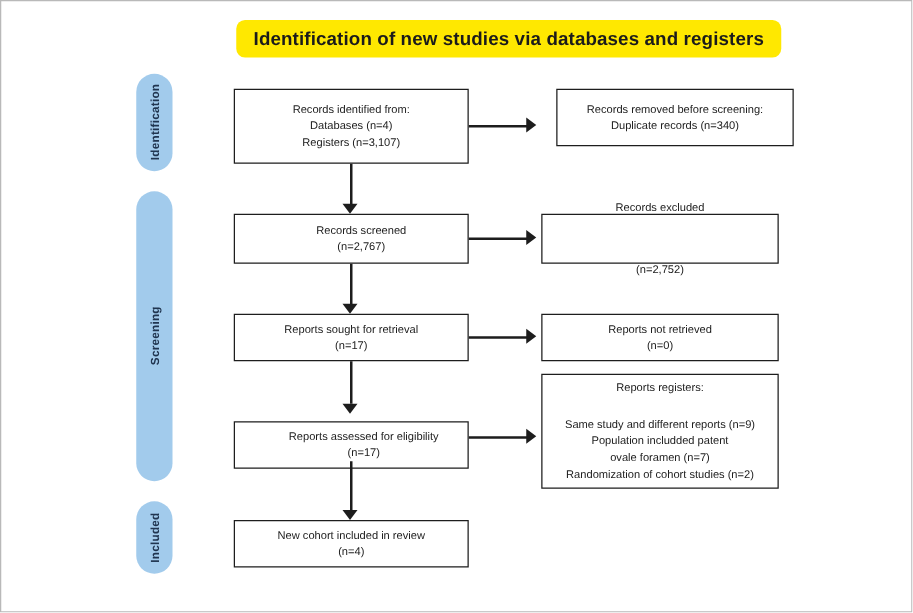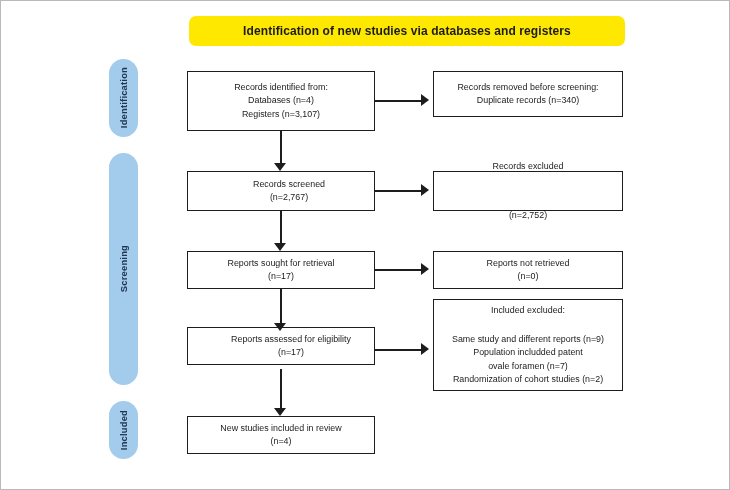--- a/index.html
+++ b/index.html
@@ -28,21 +28,21 @@
     top: 15px;
     width: 436px;
     height: 30px;
     background: #ffe800;
     border-radius: 7px;
     display: flex;
     align-items: center;
     justify-content: center;
   }
   .banner-text {
-    font-size: 12px;
+    font-size: 15px;
     font-weight: bold;
     color: #1b1b1b;
     letter-spacing: 0.1px;
     text-align: center;
   }
 
   
   .pill {
     position: absolute;
     left: 108px;
@@ -86,26 +86,26 @@
     white-space: nowrap;
   }
   .box .line.gap-top { margin-top: 16px; }
 
   
   .box.left  { left: 186px; width: 188px; }
   
   .box.right { left: 432px; width: 190px; }
 
   #box-identified { top: 70px;  height: 60px; }
-  #box-removed    { top: 70px;  height: 46px; }
+  #box-removed    { top: 70px;  height: 46px; margin-left: 12px; }
   #box-screened   { top: 170px; height: 40px; padding-left: 22px; }
   #box-excluded   { top: 170px; height: 40px; gap: 36px; }
   #box-sought     { top: 250px; height: 38px; }
   #box-notretr    { top: 250px; height: 38px; }
-  #box-assessed   { top: 326px; height: 38px; padding-left: 26px; }
+  #box-assessed   { top: 336px; height: 38px; padding-left: 26px; }
   #box-repexcl    { top: 298px; height: 92px; }
   #box-included   { top: 415px; height: 38px; }
 
   
   .vline {
     position: absolute;
     width: 1.7px;
     background: #1d1d1d;
     left: 279px;
   }
@@ -182,29 +182,29 @@
     <div class="line">Reports not retrieved</div>
     <div class="line">(n=0)</div>
   </div>
 
   <div class="box left" id="box-assessed">
     <div class="line">Reports assessed for eligibility</div>
     <div class="line">(n=17)</div>
   </div>
 
   <div class="box right" id="box-repexcl">
-    <div class="line">Included excluded:</div>
+    <div class="line">Reports registers:</div>
     <div class="line gap-top">Same study and different reports (n=9)</div>
     <div class="line">Population includded patent</div>
     <div class="line">ovale foramen (n=7)</div>
     <div class="line">Randomization of cohort studies (n=2)</div>
   </div>
 
   <div class="box left" id="box-included">
-    <div class="line">New studies included in review</div>
+    <div class="line">New cohort included in review</div>
     <div class="line">(n=4)</div>
   </div>
 
   <div class="vline" style="top:130px; height:33px;"></div>
   <div class="vhead" style="top:162px;"></div>
 
   <div class="vline" style="top:210px; height:33px;"></div>
   <div class="vhead" style="top:242px;"></div>
 
   <div class="vline" style="top:288px; height:34px;"></div>

